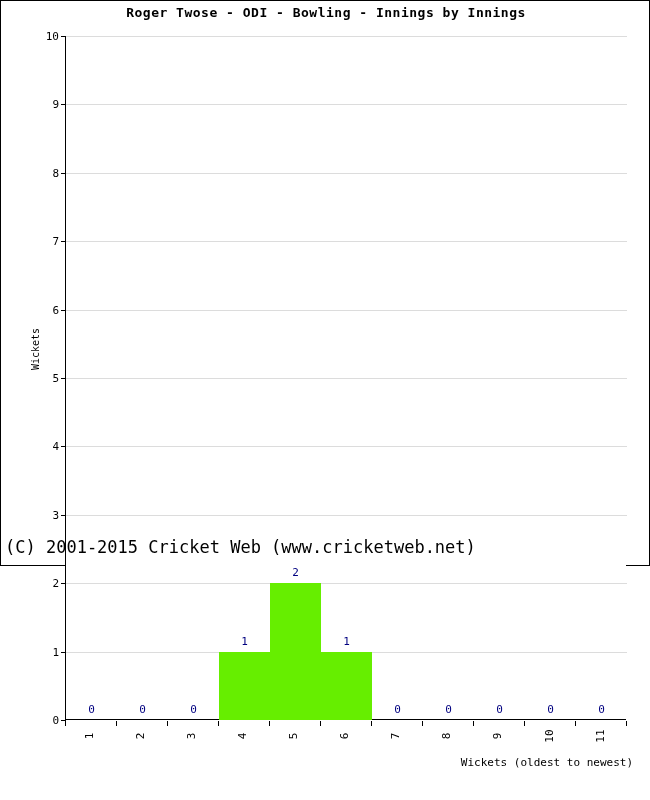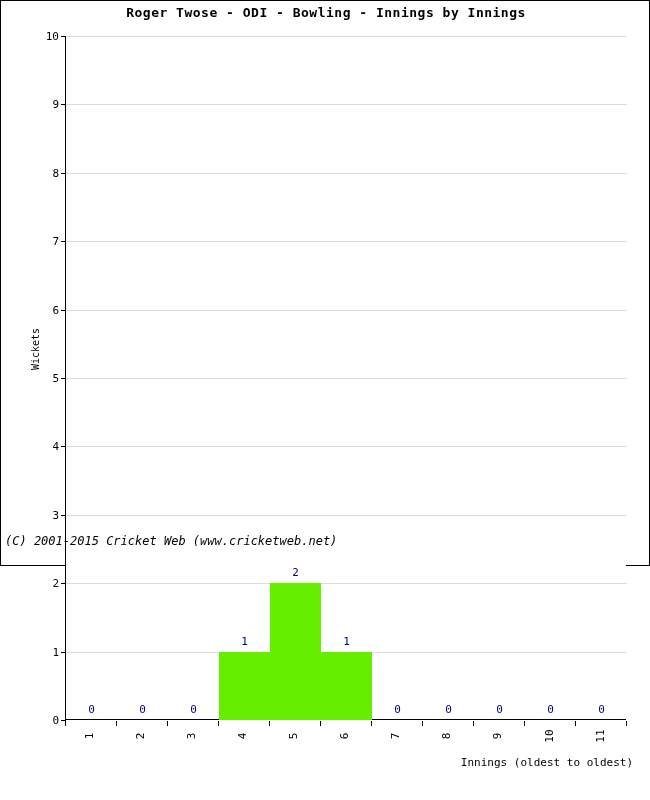--- a/index.html
+++ b/index.html
@@ -157,25 +157,24 @@
     width: 568px;
     text-align: right;
     font-size: 11px;
     white-space: pre;
   }
 
   
   #footer {
     position: absolute;
     left: 4px;
-    bottom: 17px;
-    font-size: 12px;
+    bottom: 8px;
+    font-size: 17px;
     color: #000000;
     white-space: pre;
-    font-style: italic;
   }
 </style>
 </head>
 <body>
 
 <div id="page">
 
   <div id="chart-title">Roger Twose - ODI - Bowling - Innings by Innings</div>
 
   <div id="ylabels-layer">
@@ -261,18 +260,18 @@
         <div class="xlabel" style="left: 120.5px;"><span>3</span></div>
         <div class="xlabel" style="left: 171.5px;"><span>4</span></div>
         <div class="xlabel" style="left: 222.5px;"><span>5</span></div>
         <div class="xlabel" style="left: 273.5px;"><span>6</span></div>
         <div class="xlabel" style="left: 324.5px;"><span>7</span></div>
         <div class="xlabel" style="left: 375.5px;"><span>8</span></div>
         <div class="xlabel" style="left: 426.5px;"><span>9</span></div>
         <div class="xlabel" style="left: 477.5px;"><span>10</span></div>
         <div class="xlabel" style="left: 528.5px;"><span>11</span></div>
       </div>
-    <div id="x-axis-title">Innings (oldest to oldest)</div>
+    <div id="x-axis-title">Wickets (oldest to newest)</div>
   </div>
 
   <div id="footer">(C) 2001-2015 Cricket Web (www.cricketweb.net)</div>
 
 </div>
 
 </body></html>

